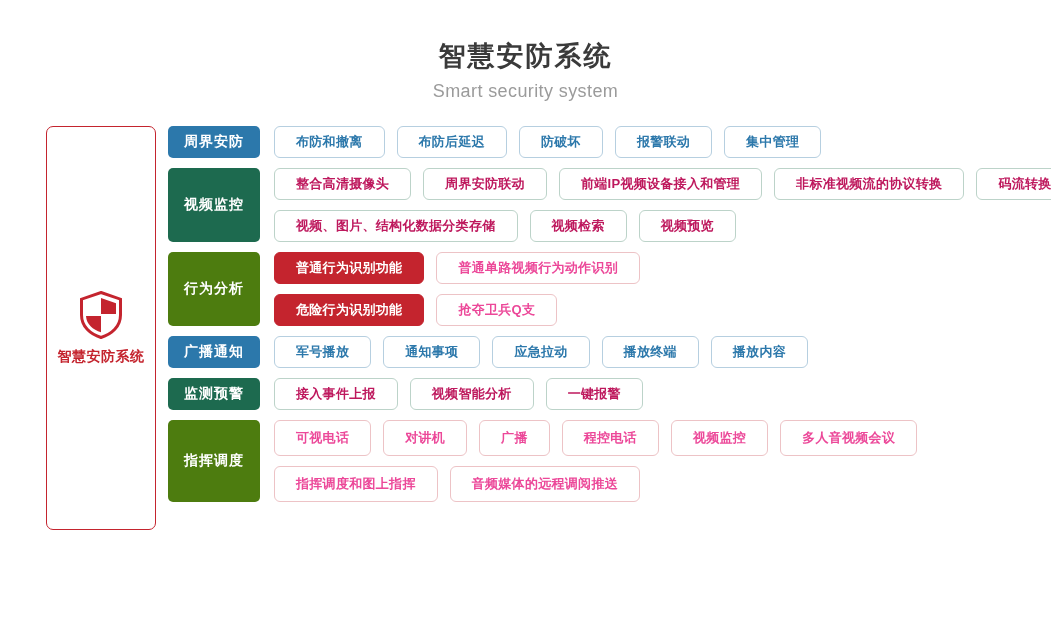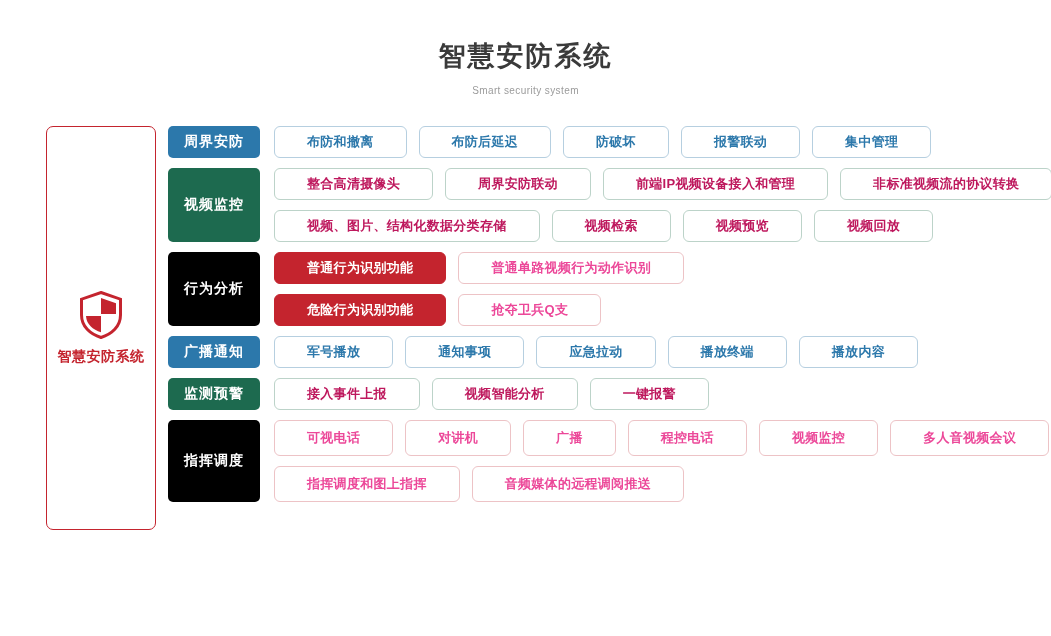--- a/index.html
+++ b/index.html
@@ -23,21 +23,21 @@
   }
   .page-title {
     font-size: 27px;
     font-weight: bold;
     color: #3a3a3a;
     letter-spacing: 2px;
     line-height: 36px;
     margin: 0;
   }
   .page-subtitle {
-    font-size: 10px;
+    font-size: 18px;
     color: #9b9b9b;
     margin-top: 8px;
     letter-spacing: .4px;
     line-height: 18px;
   }
 
   
   .board {
     position: absolute;
     left: 0;
@@ -101,41 +101,41 @@
     font-weight: bold;
     letter-spacing: 1px;
     display: flex;
     align-items: center;
     justify-content: center;
     min-height: 32px;
     text-align: center;
   }
   .cat-blue  { background: #2c78ab; }
   .cat-green { background: #1d6a4f; }
-  .cat-red   { background: #000000; }
+  .cat-red   { background: #4d7c0f; }
 
   .items-wrap {
     margin-left: 14px;
     display: flex;
     flex-direction: column;
     justify-content: center;
     flex: 1 1 auto;
   }
   .items-line {
     display: flex;
     align-items: center;
     gap: 12px;
   }
   .items-line + .items-line { margin-top: 10px; }
 
   .item-btn {
     border-radius: 6px;
     box-sizing: border-box;
     height: 32px;
-    padding: 0 32px;
+    padding: 0 21px;
     display: inline-flex;
     align-items: center;
     justify-content: center;
     font-size: 13px;
     font-weight: bold;
     white-space: nowrap;
     background: #ffffff;
     letter-spacing: .3px;
   }
   
@@ -205,21 +205,20 @@
               <div class="item-btn item-green">整合高清摄像头</div>
               <div class="item-btn item-green">周界安防联动</div>
               <div class="item-btn item-green">前端IP视频设备接入和管理</div>
               <div class="item-btn item-green">非标准视频流的协议转换</div>
               <div class="item-btn item-green">码流转换和接口转换</div>
             </div>
             <div class="items-line">
               <div class="item-btn item-green">视频、图片、结构化数据分类存储</div>
               <div class="item-btn item-green">视频检索</div>
               <div class="item-btn item-green">视频预览</div>
-              <div class="item-btn item-green">视频回放</div>
             </div>
           </div>
         </div>
         <div class="cat-row">
           <div class="cat-chip cat-red">行为分析</div>
           <div class="items-wrap">
             <div class="items-line">
               <div class="item-btn item-solid-red">普通行为识别功能</div>
               <div class="item-btn item-red">普通单路视频行为动作识别</div>
             </div>

